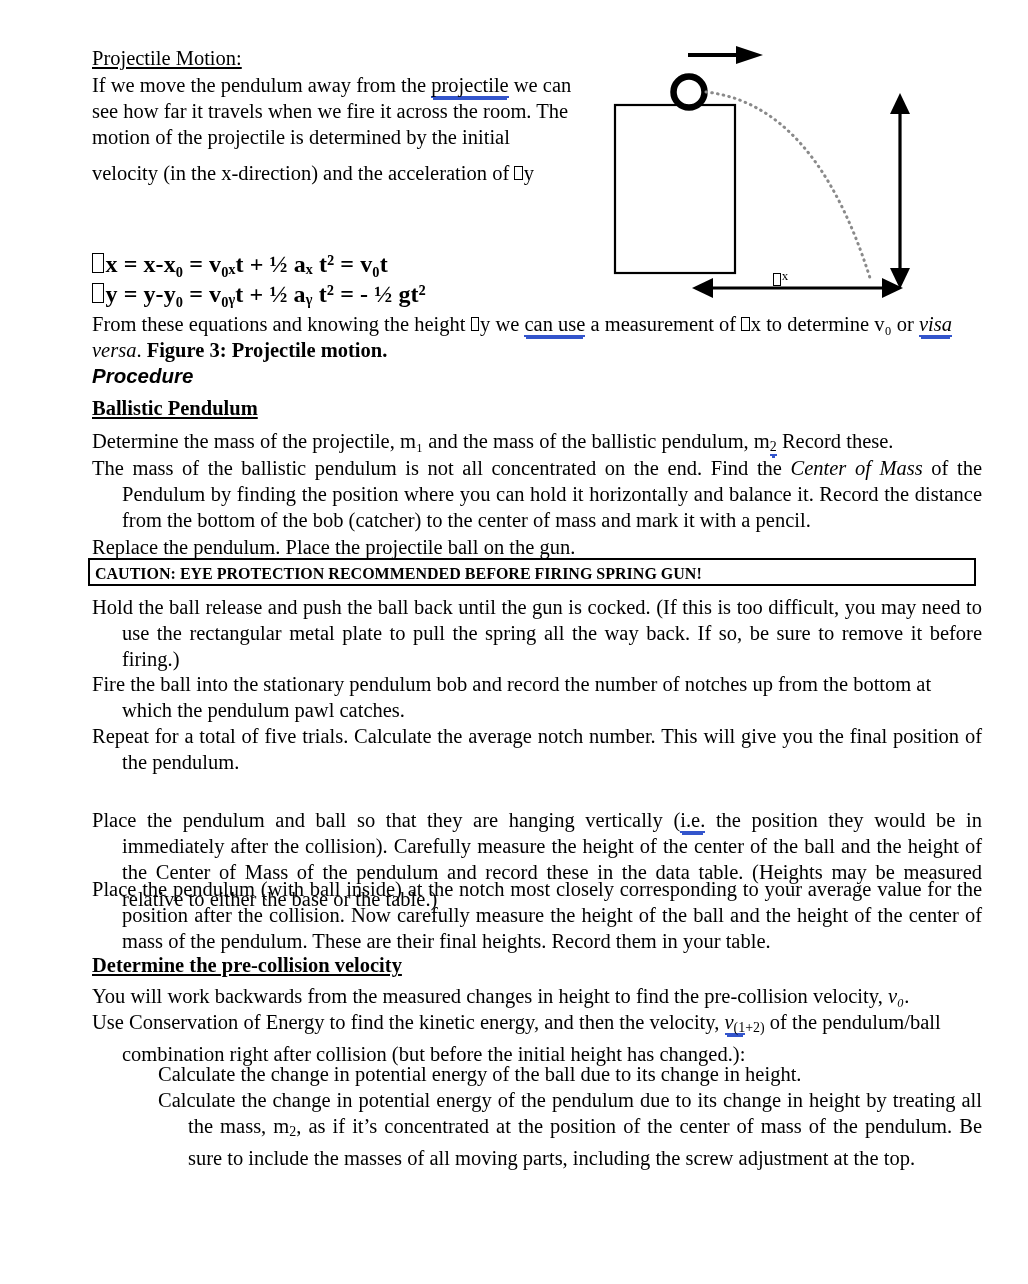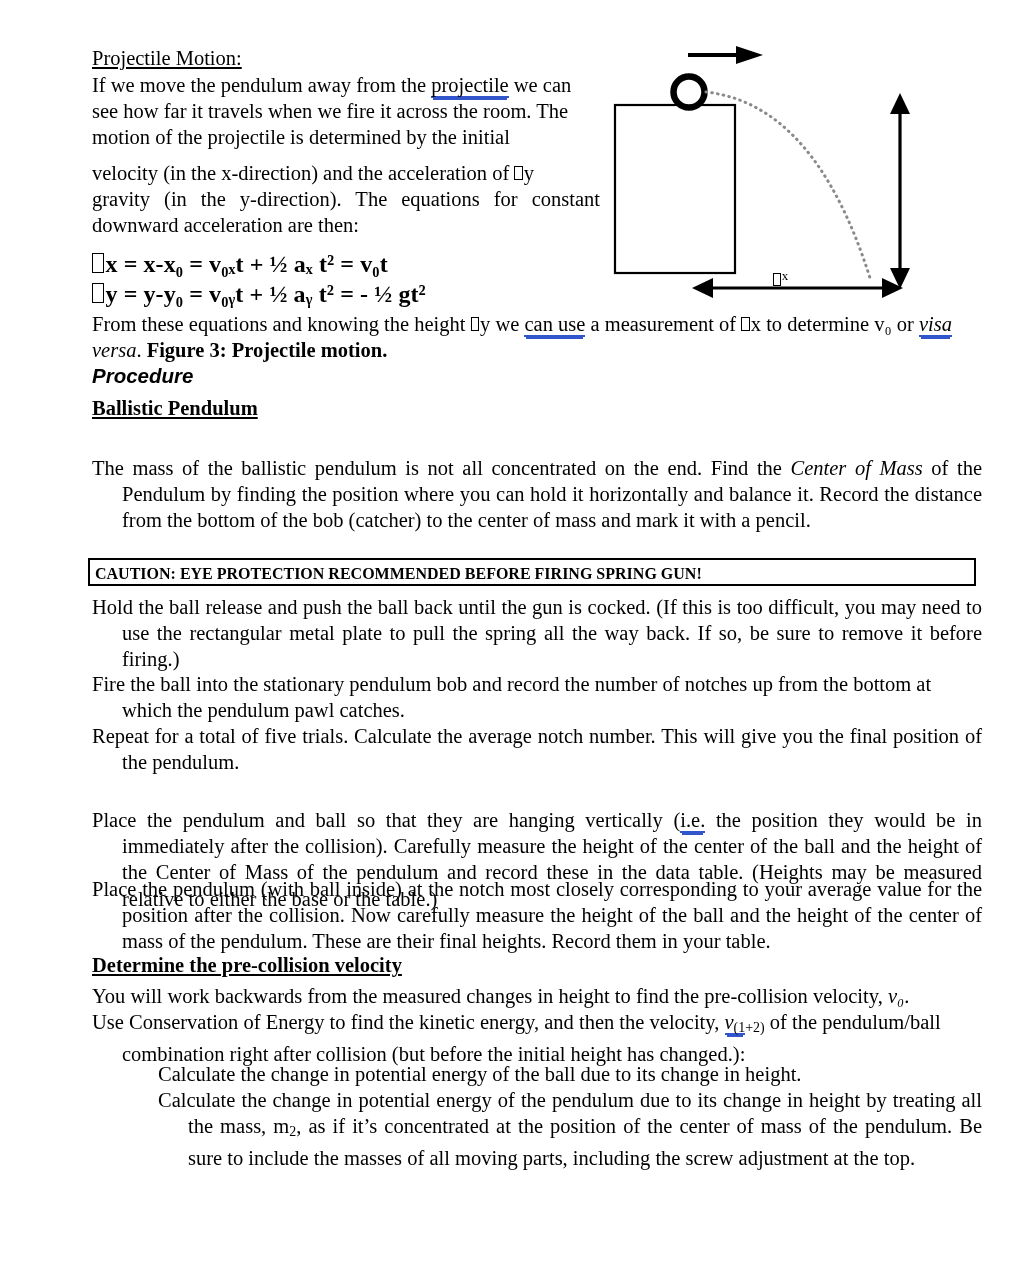--- a/index.html
+++ b/index.html
@@ -174,44 +174,47 @@
 
   <div class="txt hdr-ul" style="left:92px; top:45px;">Projectile Motion:</div>
 
   <div class="txt" style="left:92px; top:72px; width:508px;">
     <span>If we move the pendulum away from the </span><span class="gram">projectile</span><span> we can see how far it travels when we fire it across the room.  The motion of the projectile is determined by the initial</span>
   </div>
 
   <div class="txt just" style="left:92px; top:160px; width:508px;">
     <span>velocity (in the x-direction) and the acceleration of </span><span class="tofu-sm"></span><span>y</span>
   </div>
-  <div class="txt just" style="left:92px; top:186px; width:508px;">gravity (in the y-direction). The equations for constant downward acceleration are then:</div>
 
   <div class="eq" style="left:92px; top:251px;">
     <span class="tofu"></span><span>x</span><span> = x-x₀ = v₀ₓt + ½ aₓ t² = v₀t</span>
   </div>
   <div class="eq" style="left:92px; top:281px;">
     <span class="tofu"></span><span>y</span><span> = y-y₀ = v₀ᵧt + ½ aᵧ t² = - ½ gt²</span>
   </div>
 
   <div class="txt" style="left:92px; top:311px; width:890px;">
     <span>From these equations and knowing the height </span><span class="tofu-sm"></span><span>y</span><span> we </span><span class="gram">can use</span><span> a measurement of </span><span class="tofu-sm"></span><span>x</span><span> to determine v₀ or </span><span class="gram ital">visa</span><span class="ital"> versa</span><span>. </span><span class="bold">Figure 3: Projectile motion.</span>
   </div>
 
   <div class="sans-bi" style="position:absolute; left:92px; top:364px;">Procedure</div>
 
   <div class="head-bold-ul" style="position:absolute; left:92px; top:397px;">Ballistic Pendulum</div>
 
+  <div class="item" style="left:92px; top:428px; width:890px;">
+    <span>Determine the mass of the projectile, m₁ and the mass of the ballistic pendulum, m</span><span class="gram sub">2</span><span> Record these.</span>
+  </div>
 
   <div class="item just" style="left:92px; top:455px; width:890px; text-indent:0;">
     <span style="display:block; padding-left:30px; text-indent:-30px;">
       <span>The mass of the ballistic pendulum is not all concentrated on the end.  Find the </span><span class="ital">Center of Mass</span><span> of the Pendulum by finding the position where you can hold it horizontally and balance it. Record the distance from the bottom of the bob (catcher) to the center of mass and mark it with a pencil.</span>
     </span>
   </div>
 
+  <div class="item" style="left:92px; top:534px; width:890px;">Replace the pendulum. Place the projectile ball on the gun.</div>
 
   <div class="caution-box" style="left:88px; top:558px; width:888px; height:28px;">
     <span>CAUTION:  EYE PROTECTION RECOMMENDED BEFORE FIRING SPRING GUN!</span>
   </div>
 
   <div class="item just" style="left:92px; top:594px; width:890px;">
     <span style="display:block; padding-left:30px; text-indent:-30px;">Hold the ball release and push the ball back until the gun is cocked. (If this is too difficult, you may need to use the rectangular metal plate to pull the spring all the way back.  If so, be sure to remove it before firing.)</span>
   </div>
 
   <div class="item" style="left:92px; top:671px; width:890px;">

